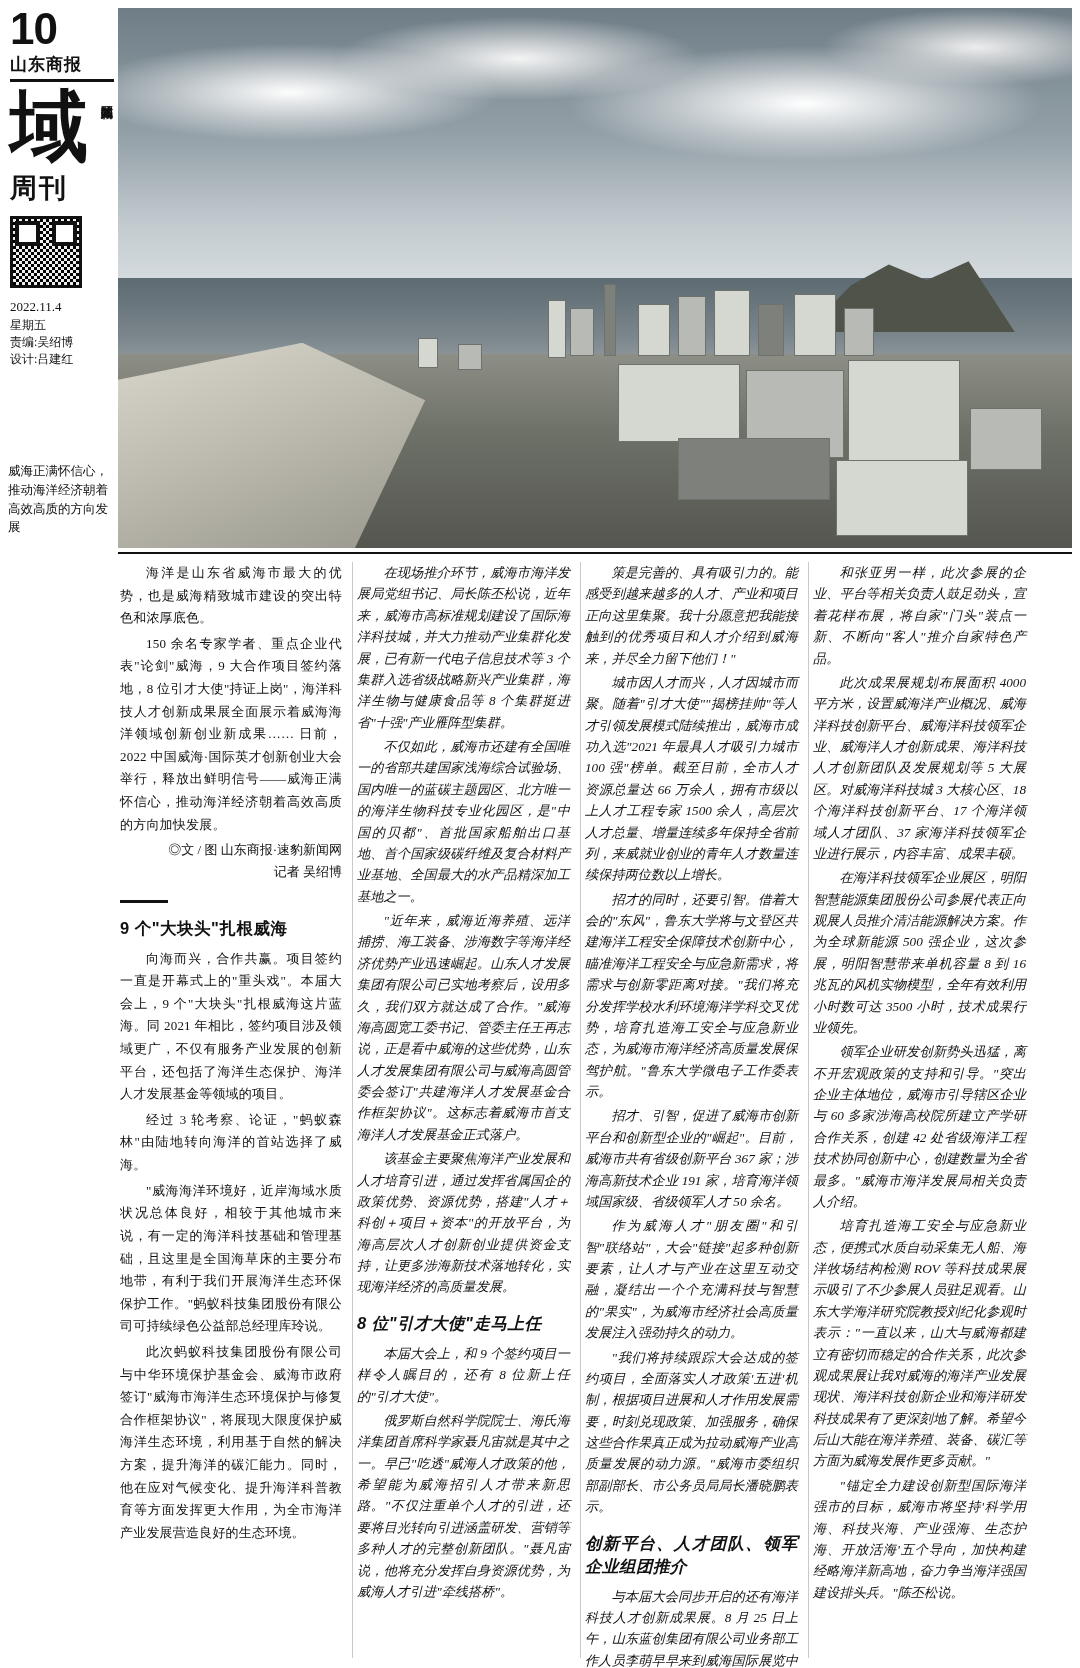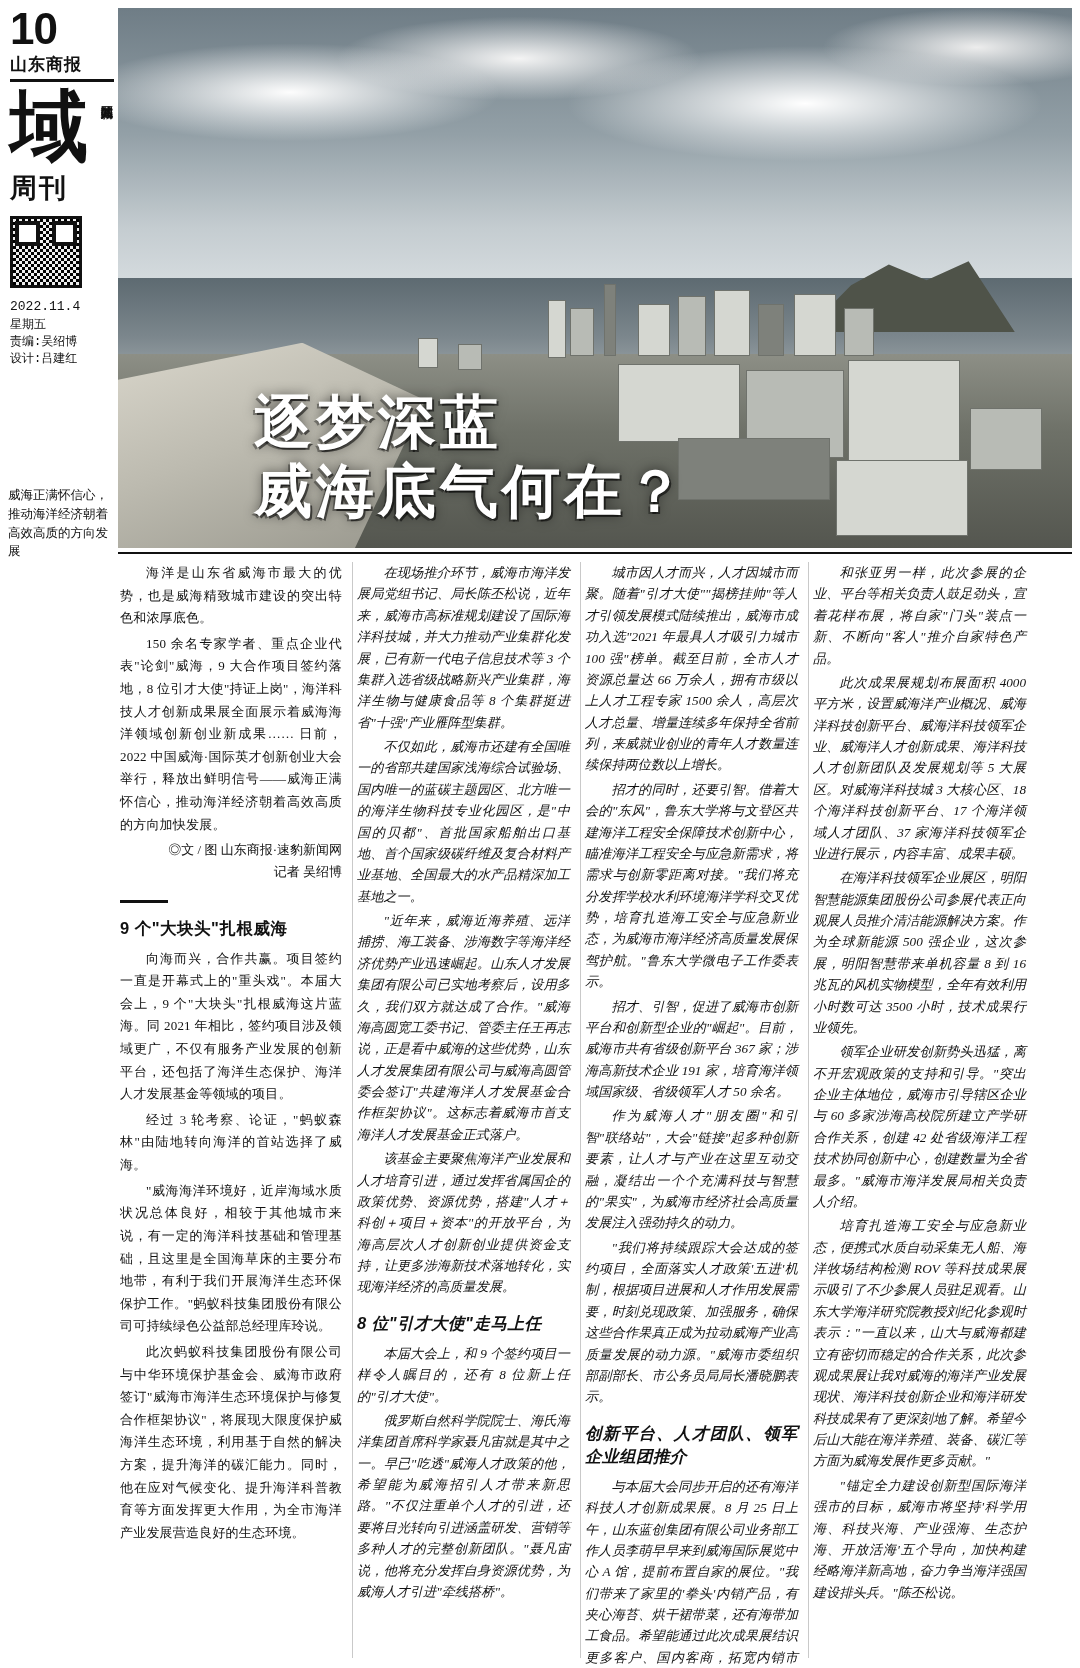--- a/index.html
+++ b/index.html
@@ -55,25 +55,25 @@
     border:3px solid #111;
     position:relative;
   }
   .qr:before,.qr:after{
     content:"";position:absolute;width:17px;height:17px;border:4px solid #111;background:#fff;
   }
   .qr:before{left:2px;top:2px;}
   .qr:after{right:2px;top:2px;}
   .meta{
     font-size:12px;line-height:1.45;margin-top:10px;color:#111;
-    font-family:Liberation Mono, monospace;
+    font-family:Liberation Serif, serif;
   }
   .meta .date{font-size:13px;}
   .side-caption{
-    position:absolute;left:8px;top:486px;width:104px;
+    position:absolute;left:8px;top:462px;width:104px;
     font-size:12.5px;line-height:1.5;color:#111;
   }
   
   .photo{
     position:absolute;left:118px;top:8px;width:954px;height:540px;
     overflow:hidden;
     background:#9aa3a8;
   }
   .sky{
     position:absolute;left:0;top:0;width:100%;height:52%;
@@ -193,24 +193,20 @@
     <div class="bld" style="left:726px;top:300px;width:28px;height:46px;"></div>
     <div class="bld l" style="left:500px;top:356px;width:120px;height:76px;"></div>
     <div class="bld" style="left:628px;top:362px;width:96px;height:86px;"></div>
     <div class="bld l" style="left:730px;top:352px;width:110px;height:110px;"></div>
     <div class="bld d" style="left:560px;top:430px;width:150px;height:60px;"></div>
     <div class="bld l" style="left:718px;top:452px;width:130px;height:74px;"></div>
     <div class="bld" style="left:852px;top:400px;width:70px;height:60px;"></div>
     <div class="bld l" style="left:300px;top:330px;width:18px;height:28px;"></div>
     <div class="bld" style="left:340px;top:336px;width:22px;height:24px;"></div>
   </div>
-  <div class="headline">
-    <span>逐梦深蓝</span>
-    <span class="l2">威海底气何在？</span>
-  </div>
 </div>
 
 <div class="hr-top"></div>
 
 <div class="cols">
 
   <div class="col lead">
     <p>海洋是山东省威海市最大的优势，也是威海精致城市建设的突出特色和浓厚底色。</p>
     <p>150 余名专家学者、重点企业代表"论剑"威海，9 大合作项目签约落地，8 位引才大使"持证上岗"，海洋科技人才创新成果展全面展示着威海海洋领域创新创业新成果…… 日前，2022 中国威海·国际英才创新创业大会举行，释放出鲜明信号——威海正满怀信心，推动海洋经济朝着高效高质的方向加快发展。</p>
     <div class="byline">
@@ -231,20 +227,21 @@
     <p>不仅如此，威海市还建有全国唯一的省部共建国家浅海综合试验场、国内唯一的蓝碳主题园区、北方唯一的海洋生物科技专业化园区，是"中国的贝都"、首批国家船舶出口基地、首个国家级碳纤维及复合材料产业基地、全国最大的水产品精深加工基地之一。</p>
     <p>"近年来，威海近海养殖、远洋捕捞、海工装备、涉海数字等海洋经济优势产业迅速崛起。山东人才发展集团有限公司已实地考察后，设用多久，我们双方就达成了合作。"威海海高圆宽工委书记、管委主任王再志说，正是看中威海的这些优势，山东人才发展集团有限公司与威海高圆管委会签订"共建海洋人才发展基金合作框架协议"。这标志着威海市首支海洋人才发展基金正式落户。</p>
     <p>该基金主要聚焦海洋产业发展和人才培育引进，通过发挥省属国企的政策优势、资源优势，搭建"人才＋科创＋项目＋资本"的开放平台，为海高层次人才创新创业提供资金支持，让更多涉海新技术落地转化，实现海洋经济的高质量发展。</p>
     <h2 class="sub">8 位"引才大使"走马上任</h2>
     <p>本届大会上，和 9 个签约项目一样令人瞩目的，还有 8 位新上任的"引才大使"。</p>
     <p>俄罗斯自然科学院院士、海氏海洋集团首席科学家聂凡宙就是其中之一。早已"吃透"威海人才政策的他，希望能为威海招引人才带来新思路。"不仅注重单个人才的引进，还要将目光转向引进涵盖研发、营销等多种人才的完整创新团队。"聂凡宙说，他将充分发挥自身资源优势，为威海人才引进"牵线搭桥"。</p>
 
   </div>
 
   <div class="col">
+    <p>策是完善的、具有吸引力的。能感受到越来越多的人才、产业和项目正向这里集聚。我十分愿意把我能接触到的优秀项目和人才介绍到威海来，并尽全力留下他们！"</p>
     <p>城市因人才而兴，人才因城市而聚。随着"引才大使""揭榜挂帅"等人才引领发展模式陆续推出，威海市成功入选"2021 年最具人才吸引力城市 100 强"榜单。截至目前，全市人才资源总量达 66 万余人，拥有市级以上人才工程专家 1500 余人，高层次人才总量、增量连续多年保持全省前列，来威就业创业的青年人才数量连续保持两位数以上增长。</p>
     <p>招才的同时，还要引智。借着大会的"东风"，鲁东大学将与文登区共建海洋工程安全保障技术创新中心，瞄准海洋工程安全与应急新需求，将需求与创新零距离对接。"我们将充分发挥学校水利环境海洋学科交叉优势，培育扎造海工安全与应急新业态，为威海市海洋经济高质量发展保驾护航。"鲁东大学微电子工作委表示。</p>
     <p>招才、引智，促进了威海市创新平台和创新型企业的"崛起"。目前，威海市共有省级创新平台 367 家；涉海高新技术企业 191 家，培育海洋领域国家级、省级领军人才 50 余名。</p>
     <p>作为威海人才"朋友圈"和引智"联络站"，大会"链接"起多种创新要素，让人才与产业在这里互动交融，凝结出一个个充满科技与智慧的"果实"，为威海市经济社会高质量发展注入强劲持久的动力。</p>
     <p>"我们将持续跟踪大会达成的签约项目，全面落实人才政策'五进'机制，根据项目进展和人才作用发展需要，时刻兑现政策、加强服务，确保这些合作果真正成为拉动威海产业高质量发展的动力源。"威海市委组织部副部长、市公务员局局长潘晓鹏表示。</p>
     <h2 class="sub tight">创新平台、人才团队、领军企业组团推介</h2>
     <p>与本届大会同步开启的还有海洋科技人才创新成果展。8 月 25 日上午，山东蓝创集团有限公司业务部工作人员李萌早早来到威海国际展览中心 A 馆，提前布置自家的展位。"我们带来了家里的'拳头'内销产品，有夹心海苔、烘干裙带菜，还有海带加工食品。希望能通过此次成果展结识更多客户、国内客商，拓宽内销市场。"张亚男说。</p>
   </div>
 
   <div class="col">

